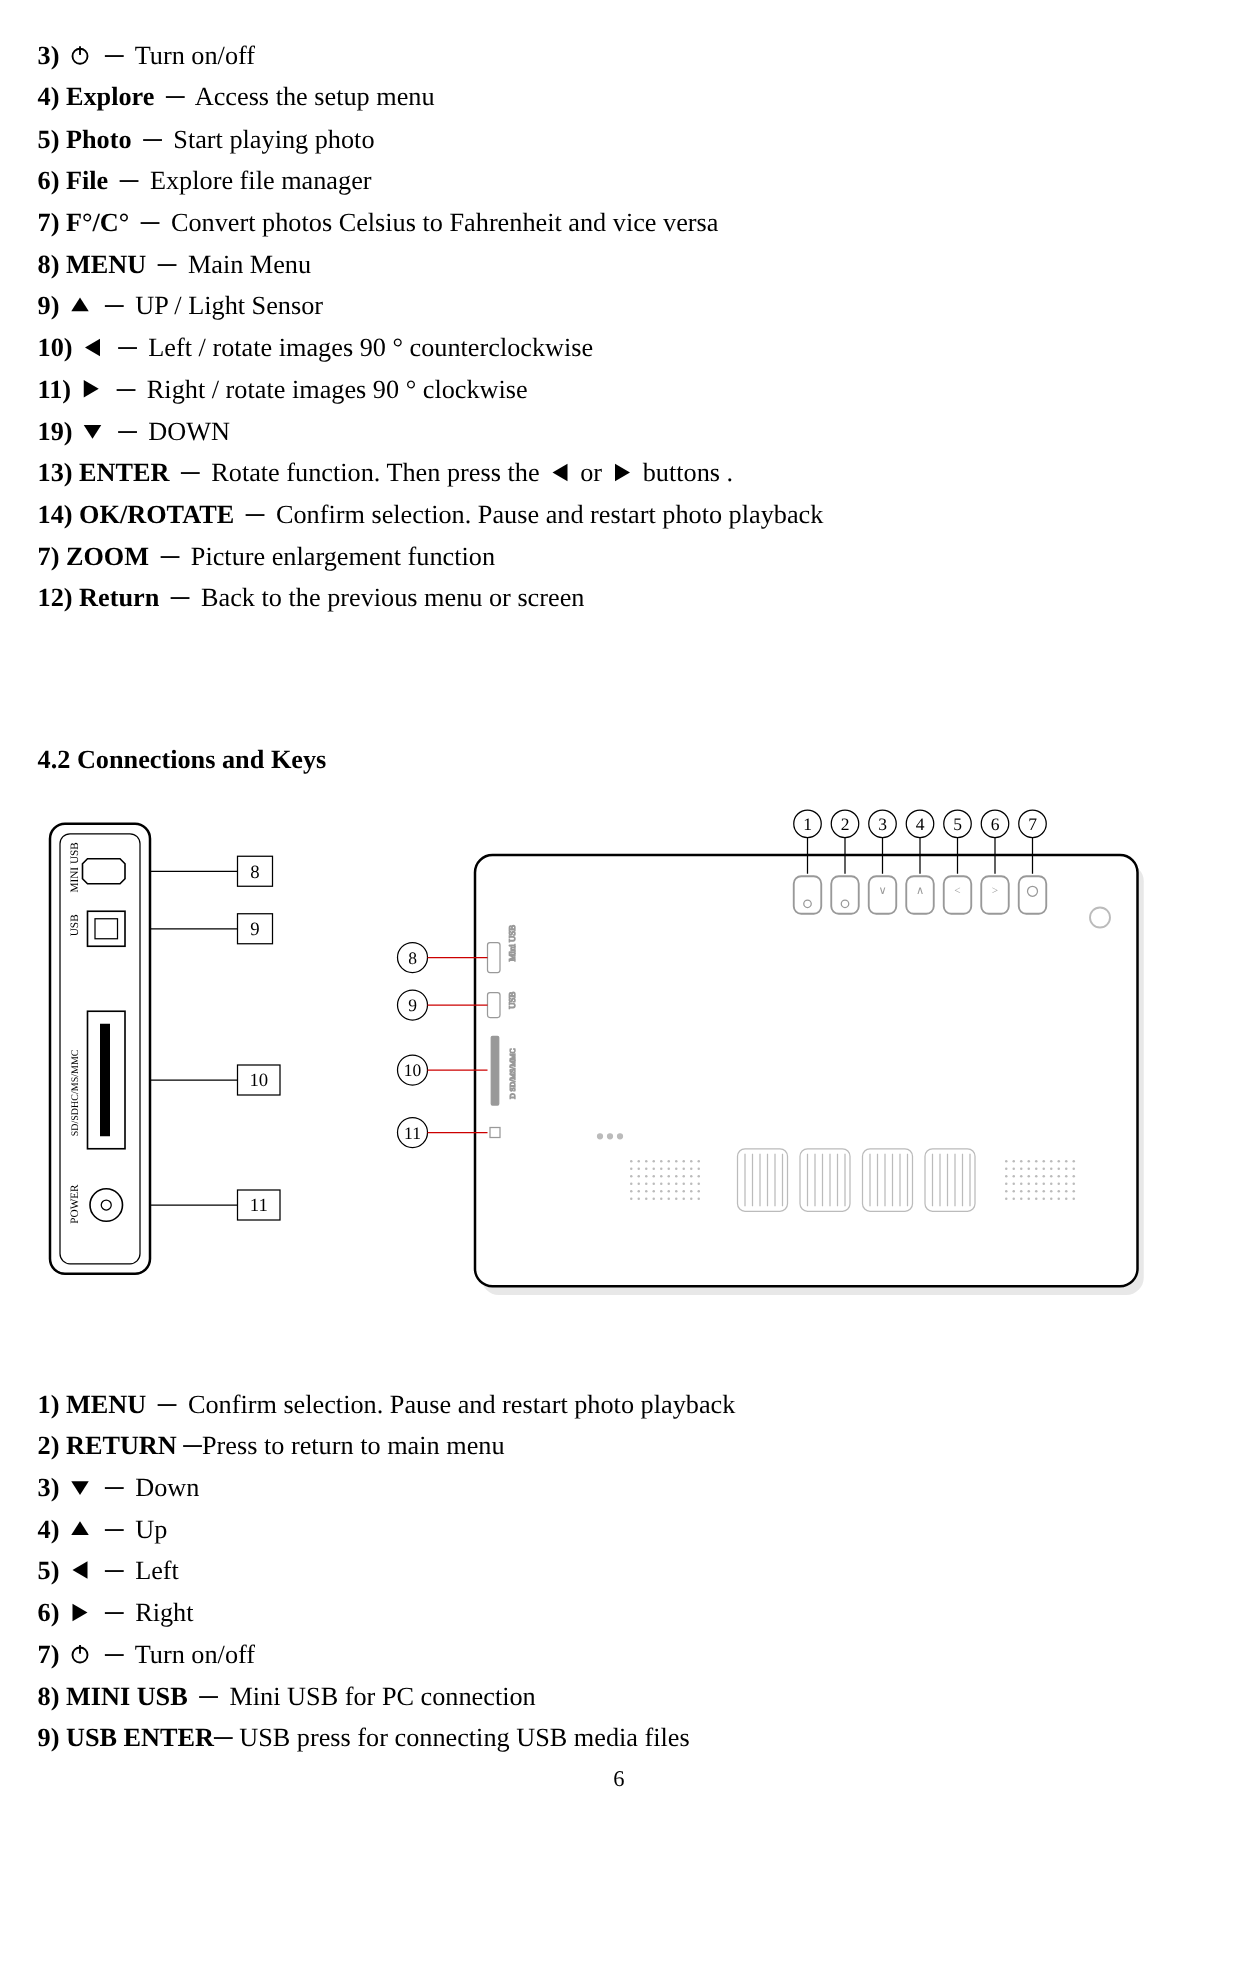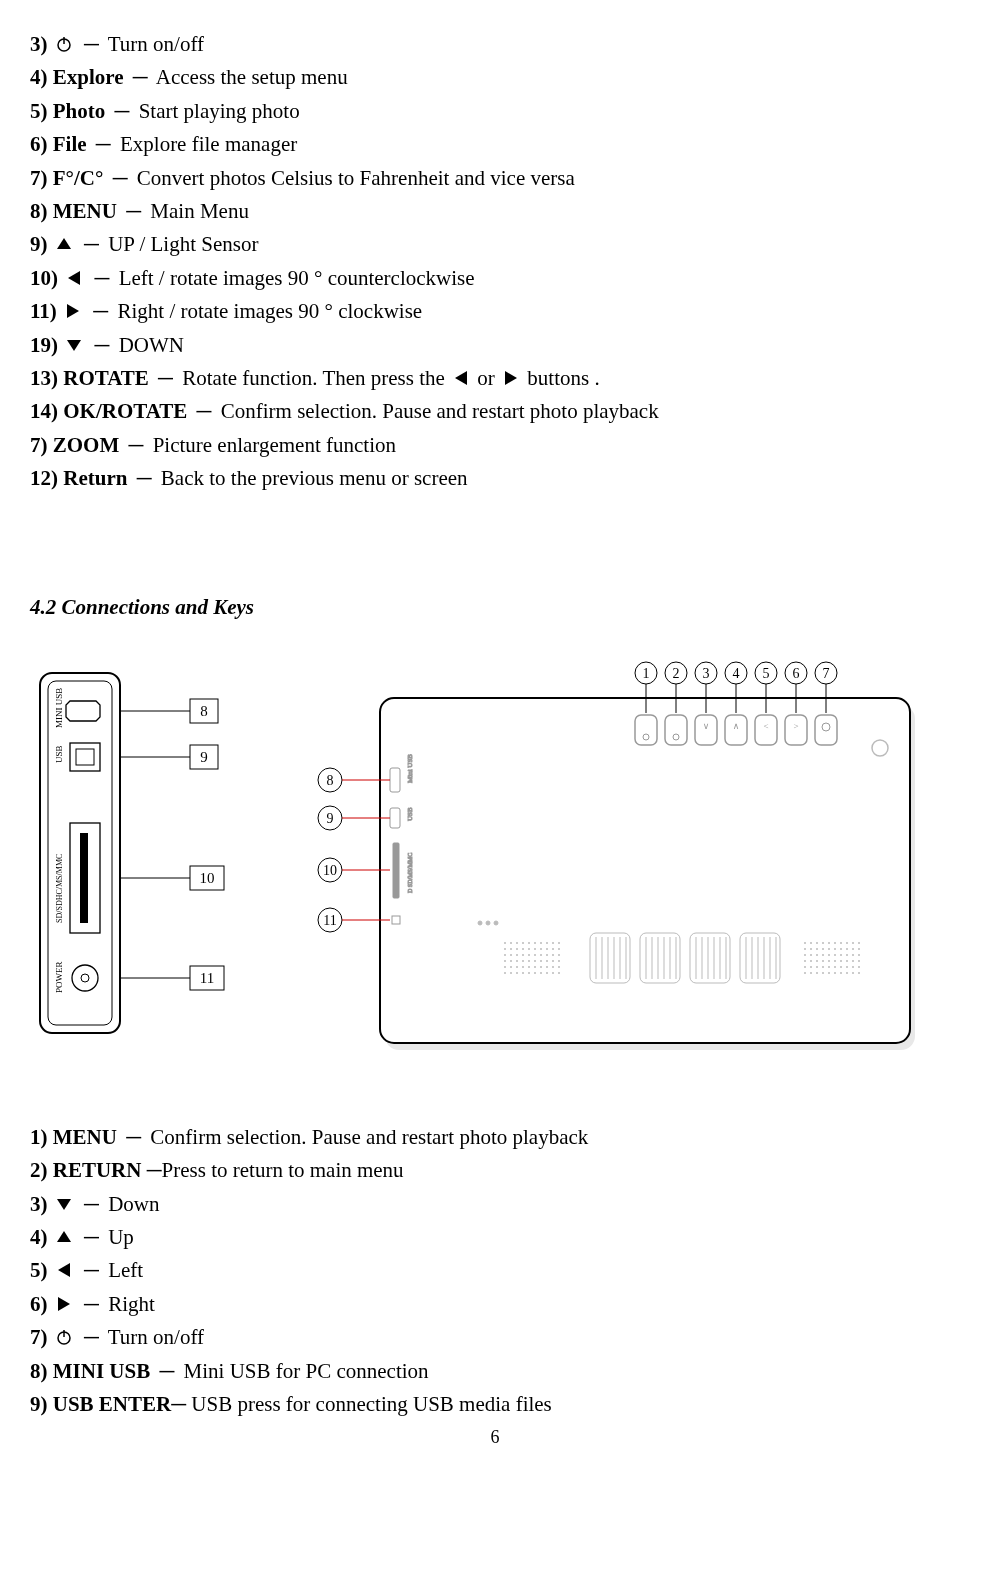--- a/index.html
+++ b/index.html
@@ -12,22 +12,21 @@
     width: 930px;
   }
   .line {
     margin: 0 0 4px 0;
   }
   .bold { font-weight: bold; }
   .dash { margin: 0 4px; }
   .section-title {
     font-weight: bold;
     margin-top: 100px;
-    margin-bottom: 30px;
-    font-style: italic;
+    margin-bottom: 16px;
   }
   .page-num {
     text-align: center;
     font-size: 18px;
     margin-top: 6px;
   }
   svg.icon {
     width: 18px;
     height: 18px;
     vertical-align: -2px;
@@ -140,21 +139,21 @@
   <span class="bold">19)</span>
   <svg class="icon">
       <use href="#ic-down"></use>
     </svg>
   <span class="bold dash">─</span>
   <span>DOWN</span>
 </div>
 
 <div class="line">
   <span class="bold">13)</span>
-  <span class="bold">ROTATE</span>
+  <span class="bold">ENTER</span>
   <span class="dash">─</span>
   <span>Rotate function. Then press the</span>
   <svg class="icon">
       <use href="#ic-left"></use>
     </svg>
   <span>or</span>
   <svg class="icon">
       <use href="#ic-right"></use>
     </svg>
   <span>buttons .</span>

